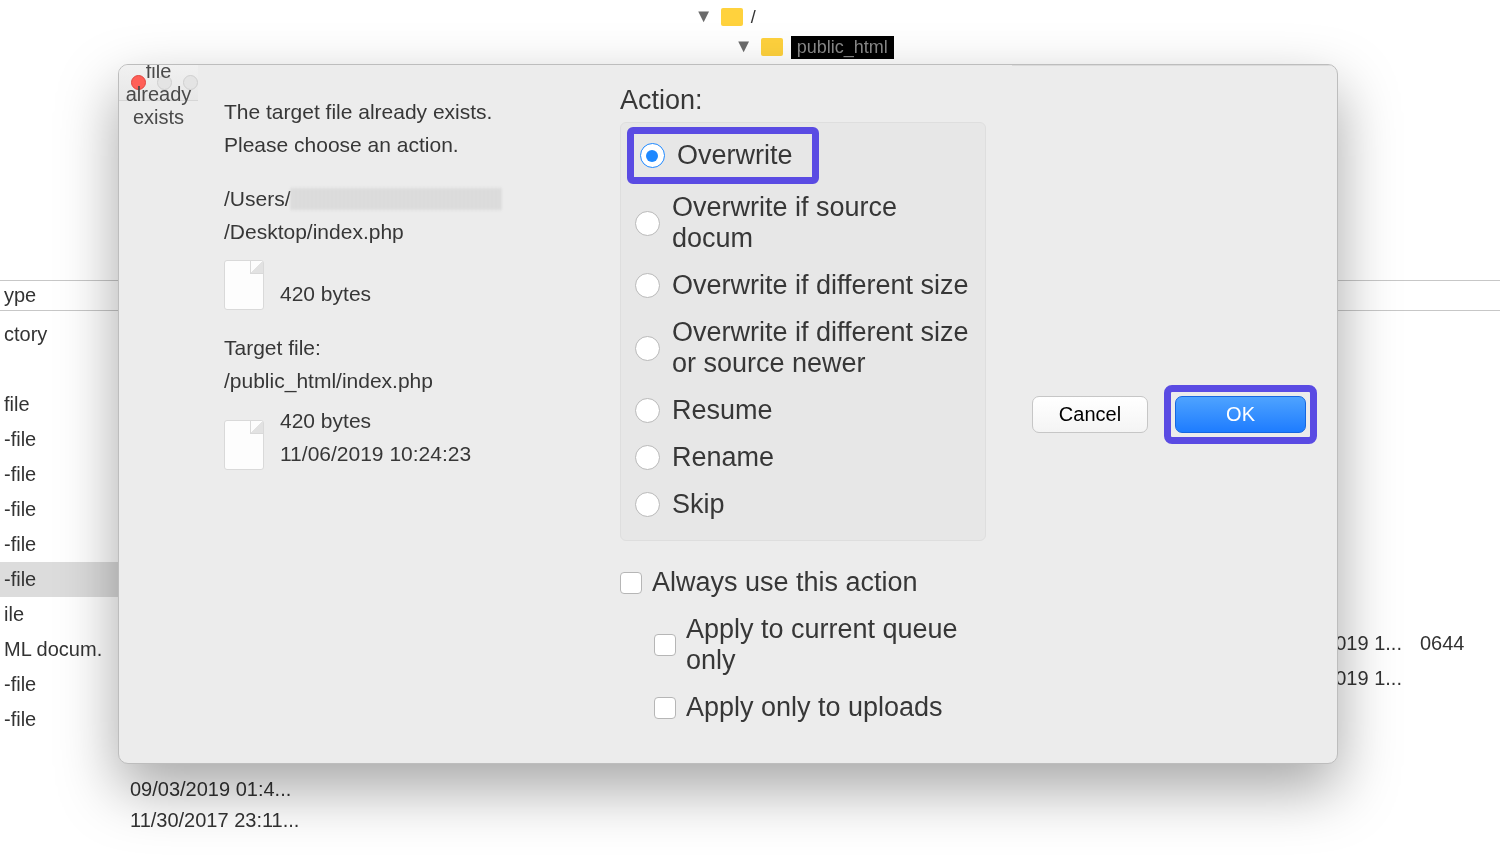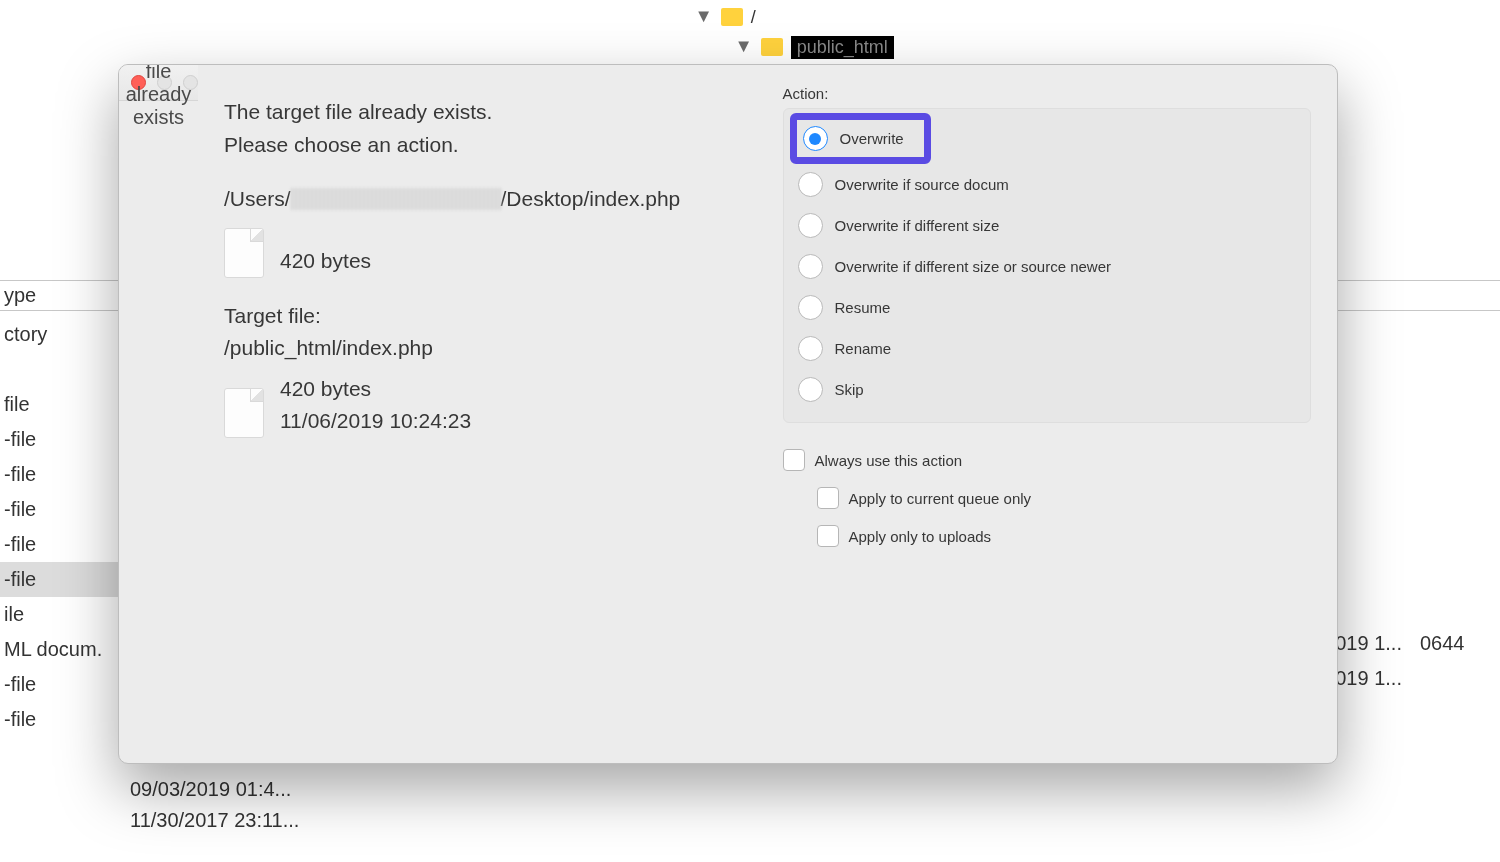--- a/index.html
+++ b/index.html
@@ -102,21 +102,21 @@
     padding: 20px 26px 0 26px;
     gap: 30px;
   }
   .leftcol { flex: 1.0; font-size:21px; color:#373737; line-height:1.55;margin-top:11px;}
   .leftcol .section { margin-top: 22px; }
   .leftcol .filerow { display:flex; align-items:flex-end; margin-top:8px; gap:16px;}
   .fileicon { width:40px; height:50px; background:#fdfdfd; border:1px solid #d9d9d9; border-radius:3px; position:relative; margin-top:4px;}
   .fileicon::before { content:""; position:absolute; top:0; right:0; width:12px; height:12px; background:linear-gradient(135deg,#fdfdfd 49%,#e2e2e2 50%); border-left:1px solid #d9d9d9; border-bottom:1px solid #d9d9d9;}
   .blur { display:inline-block; width:210px; height:22px; background: repeating-linear-gradient(90deg,#cfcfcf,#cfcfcf 2px,#e8e8e8 2px,#e8e8e8 4px); filter:blur(1.5px); vertical-align:-4px;}
 
-  .rightcol { flex: 1.0; font-size:15px; color:#373737; }
+  .rightcol { flex: 1.0; font-size:27px; color:#373737; }
   .actionlabel { margin-bottom:6px; }
   .actionbox { background:#e7e7e7; border:1px solid #dedede; border-radius:6px; padding: 12px 14px 12px 14px;}
   .radio-row { display:flex; align-items:center; gap:12px; padding: 8px 0; }
   .radio { width:25px; height:25px; border-radius:50%; border:1px solid #b9b9b9; background:#fff; display:flex; align-items:center; justify-content:center; flex-shrink:0;}
   .radio.checked { border-color:#1e88ff; }
   .radio.checked .dot { width:12px; height:12px; border-radius:50%; background:#1e88ff; }
   .radio .dot { width:0; height:0;}
   .highlight-box { border: 7px solid #5a4be3; border-radius:6px; display:inline-flex; align-items:center; padding:6px 20px 6px 6px; gap:12px; margin:-8px -8px 0px -8px;}
 
   .checks { margin-top: 18px; }
@@ -339,13 +339,19 @@
           <span>Apply to current queue only</span>
         </div>
         <div class="check-row indent">
           <div class="checkbox"></div>
           <span>Apply only to uploads</span>
         </div>
       </div>
     </div>
   </div>
 
+  <div class="dlgfooter">
+    <button class="btn">Cancel</button>
+    <span class="ok-highlight">
+      <button class="btn primary">OK</button>
+    </span>
+  </div>
 </div>
 
 </body></html>

